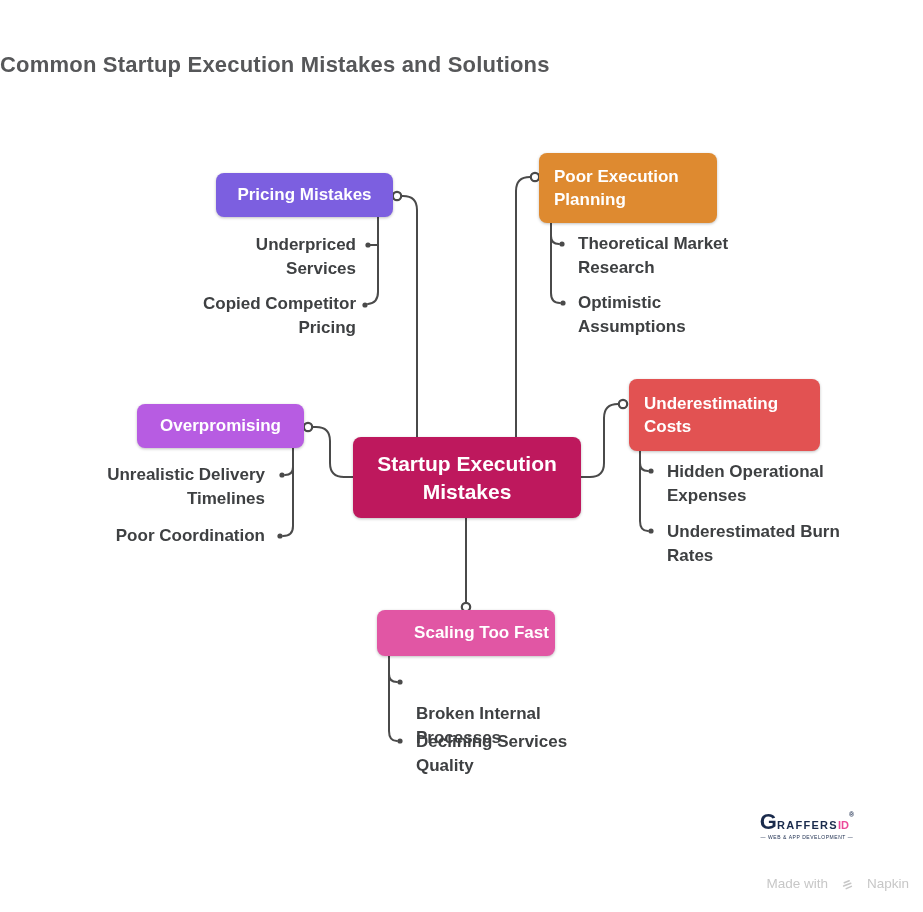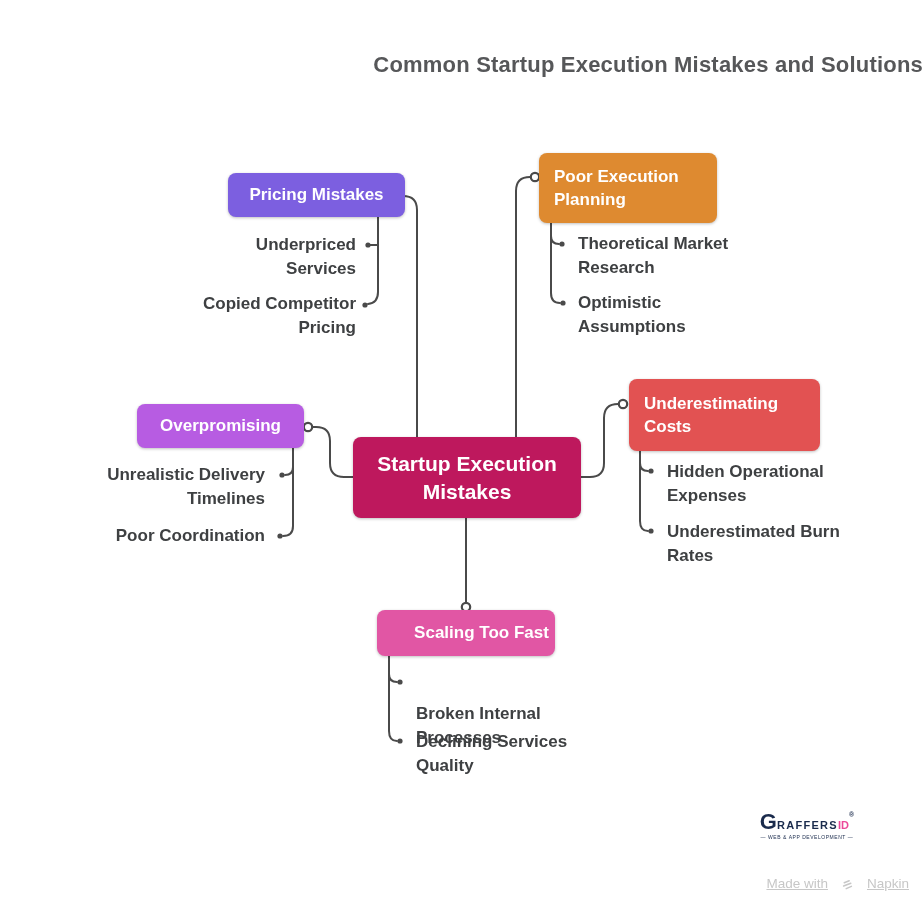--- a/index.html
+++ b/index.html
@@ -2,21 +2,21 @@
 <html><head>
 <meta charset="utf-8">
 <style>
   html,body { margin:0; padding:0; background:#ffffff; }
   body {
     width:923px; height:912px; position:relative; overflow:hidden;
     font-family:"Liberation Sans", sans-serif;
   }
   .title {
     position:absolute; top:52px; left:0; width:100%;
-    text-align:right; font-size:22px; font-weight:bold;
+    text-align:left; font-size:22px; font-weight:bold;
     color:#565759; letter-spacing:0.2px;
   }
   svg.connectors { position:absolute; top:0; left:0; }
   svg.connectors path { fill:none; stroke:#4a4a4a; stroke-width:2; stroke-linecap:round; }
   .node {
     position:absolute; border-radius:8px; color:#ffffff; font-weight:bold;
     font-size:17px; box-shadow:0 1px 3px rgba(0,0,0,0.25);
     display:flex; align-items:center; box-sizing:border-box;
   }
   .node.c { justify-content:center; text-align:center; }
@@ -48,21 +48,21 @@
     line-height:1; user-select:none;
   }
   .logo-row { white-space:nowrap; }
   .logo-g       { font-size:22px; font-weight:bold; color:#1a2b4c; }
   .logo-raffers { font-size:11px; font-weight:bold; color:#1a2b4c; letter-spacing:1.3px; }
   .logo-id      { font-size:11px; font-weight:bold; color:#ec4899; }
   .logo-reg     { font-size:7px;  font-weight:bold; color:#1a2b4c; vertical-align:top; }
   .logo-tagline { font-size:5px; color:#1a2b4c; letter-spacing:0.55px; margin-top:2px; }
   .watermark {
     position:absolute; right:14px; top:876px; display:flex; align-items:flex-end;
-    gap:13px; color:#c7c7c7; font-size:13.5px;text-decoration:underline;
+    gap:13px; color:#c7c7c7; font-size:13.5px;
   }
 </style>
 </head>
 <body>
 
 <div class="title">Common Startup Execution Mistakes and Solutions</div>
 
 <svg class="connectors" width="923" height="912" viewBox="0 0 923 912">
 
   <path d="M397 196 H403 Q417 196 417 210 V437"></path>
@@ -98,21 +98,21 @@
   <g fill="#ffffff" stroke="#4a4a4a" stroke-width="2.2">
     <circle cx="397" cy="196" r="4.2"></circle>
     <circle cx="535" cy="177" r="4.2"></circle>
     <circle cx="308" cy="427" r="4.2"></circle>
     <circle cx="623" cy="404" r="4.2"></circle>
     <circle cx="466" cy="607" r="4.2"></circle>
   </g>
 </svg>
 
 <div class="node c" id="node-central" style="background-color: #be185d;">Startup Execution Mistakes</div>
-<div class="node c" id="node-pricing" style="background-color: rgb(124, 95, 224); margin-left: 12px;">Pricing Mistakes</div>
+<div class="node c" id="node-pricing" style="background-color: rgb(124, 95, 224);">Pricing Mistakes</div>
 <div class="node l" id="node-poor-execution" style="background-color: rgb(222, 138, 48);">Poor Execution Planning</div>
 <div class="node c" id="node-overpromising" style="background-color: rgb(183, 92, 226);">Overpromising</div>
 <div class="node l" id="node-underestimating" style="background-color: rgb(226, 82, 82);">Underestimating Costs</div>
 <div class="node c" id="node-scaling" style="background-color: rgb(225, 86, 164);">Scaling Too Fast</div>
 
 <div class="leaf r" id="leaf-p1">Underpriced Services</div>
 <div class="leaf r" id="leaf-p2">Copied Competitor Pricing</div>
 <div class="leaf" id="leaf-e1">Theoretical Market Research</div>
 <div class="leaf" id="leaf-e2">Optimistic Assumptions</div>
 <div class="leaf r" id="leaf-o1">Unrealistic Delivery Timelines</div>

